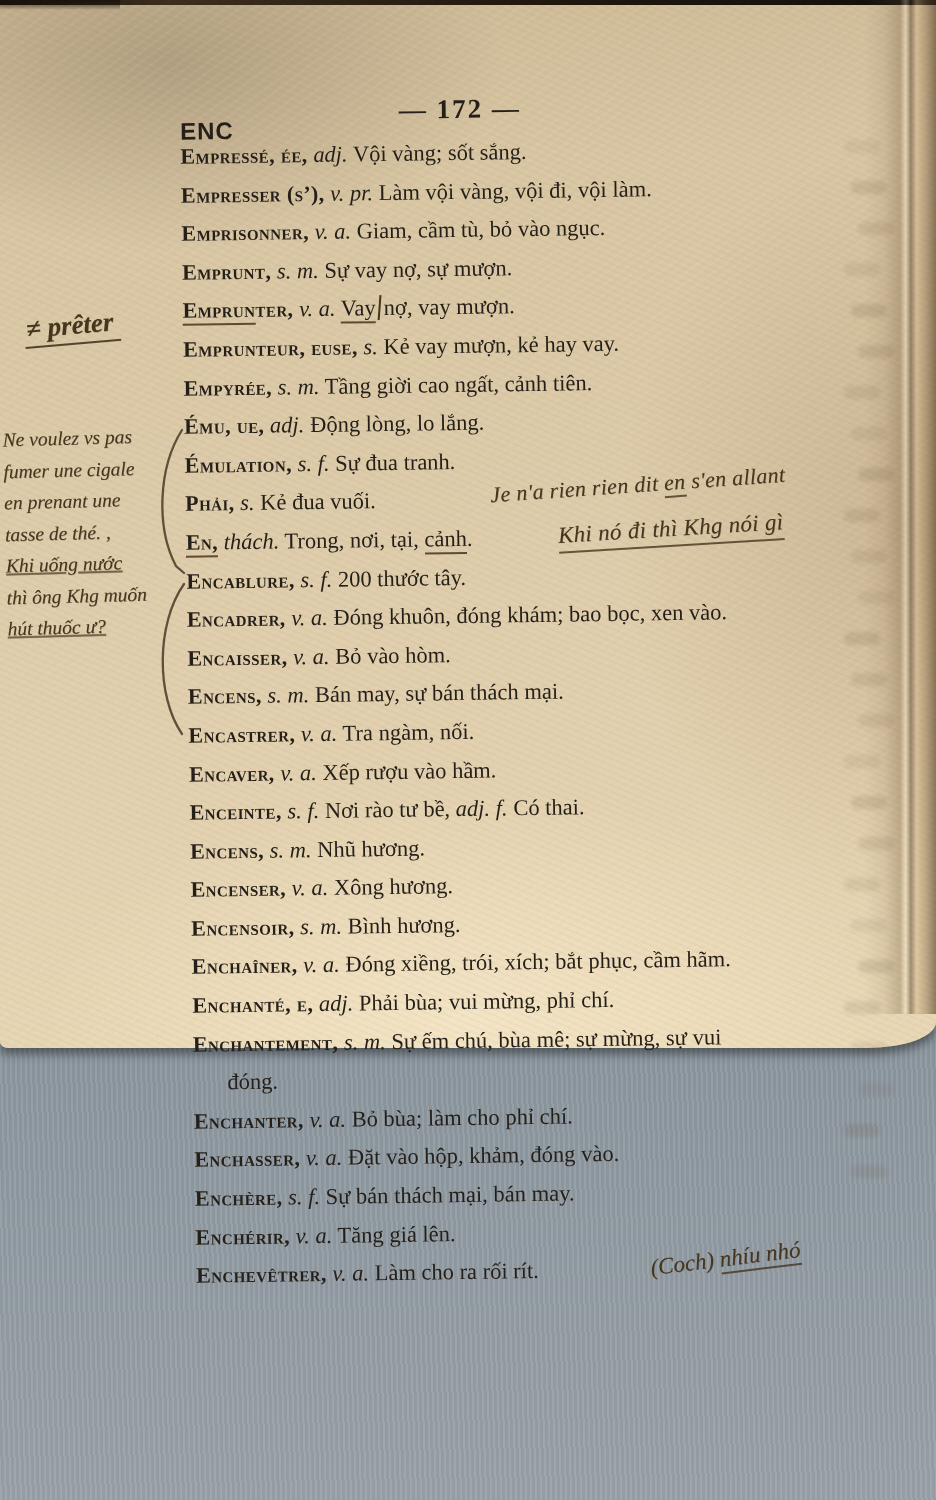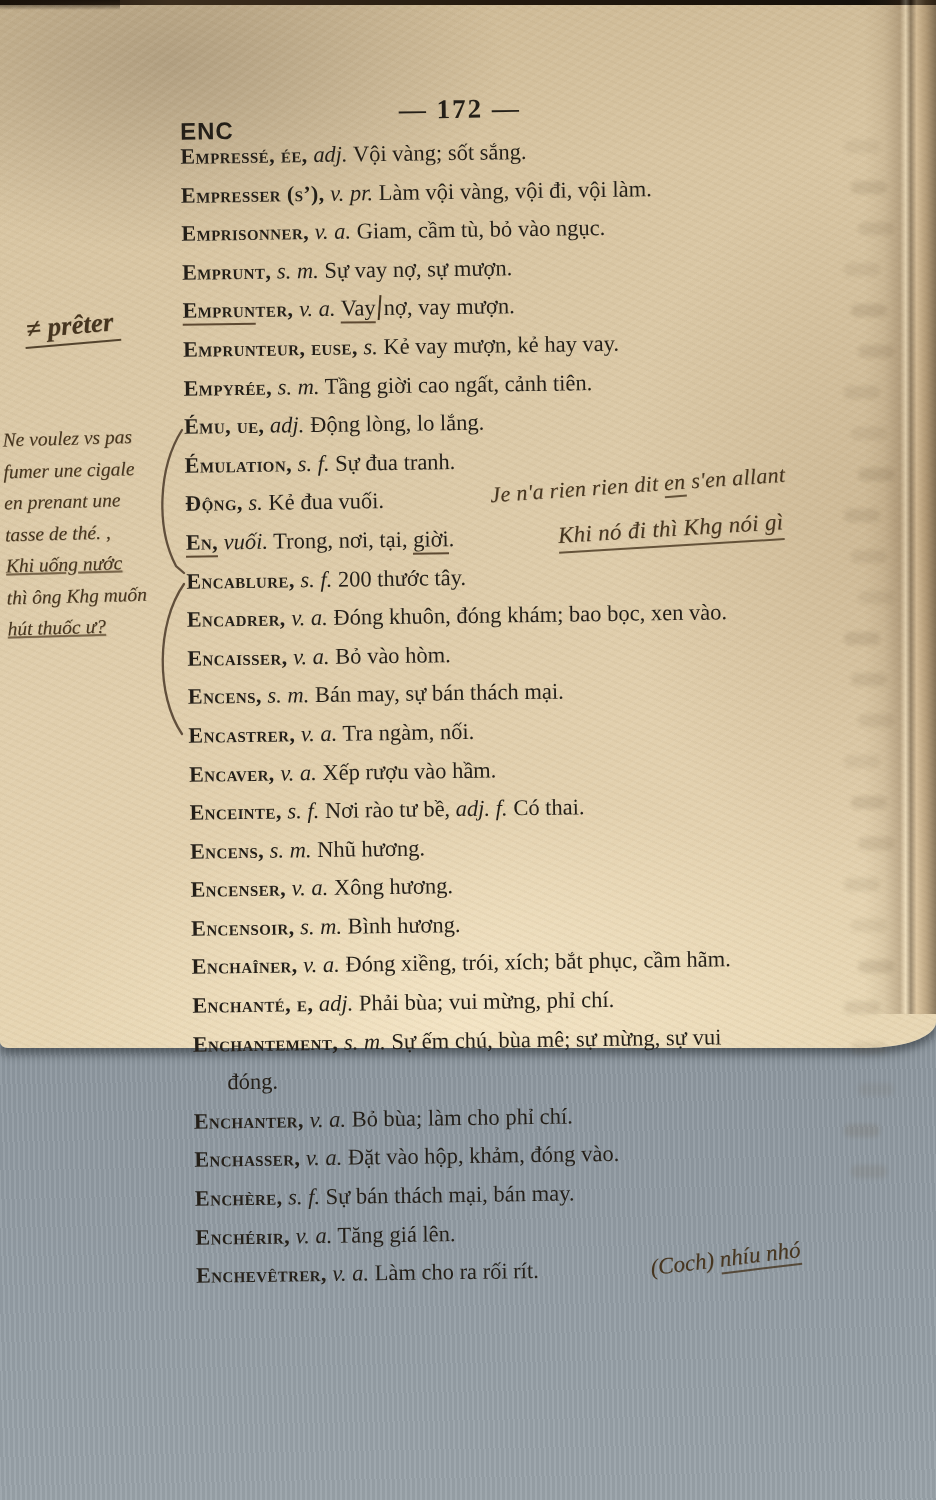--- a/index.html
+++ b/index.html
@@ -80,22 +80,22 @@
       <div class="lines" id="lines">
           <div class="line"><span class="head">Empressé, ée,</span><span class="gram"> adj.</span><span> Vội vàng; sốt sắng.</span></div>
           <div class="line"><span class="head">Empresser (s’),</span><span class="gram"> v. pr.</span><span> Làm vội vàng, vội đi, vội làm.</span></div>
           <div class="line"><span class="head">Emprisonner,</span><span class="gram"> v. a.</span><span> Giam, cầm tù, bỏ vào ngục.</span></div>
           <div class="line"><span class="head">Emprunt,</span><span class="gram"> s. m.</span><span> Sự vay nợ, sự mượn.</span></div>
           <div class="line"><span class="head hand-u">Emprun</span><span class="head">ter,</span><span class="gram"> v. a.</span><span> </span><span class="hand-u">Vay</span><span class="vbar"></span><span>nợ, vay mượn.</span></div>
           <div class="line"><span class="head">Emprunteur, euse,</span><span class="gram"> s.</span><span> Kẻ vay mượn, kẻ hay vay.</span></div>
           <div class="line"><span class="head">Empyrée,</span><span class="gram"> s. m.</span><span> Tầng giời cao ngất, cảnh tiên.</span></div>
           <div class="line"><span class="head">Ému, ue,</span><span class="gram"> adj.</span><span> Động lòng, lo lắng.</span></div>
           <div class="line"><span class="head">Émulation,</span><span class="gram"> s. f.</span><span> Sự đua tranh.</span></div>
-          <div class="line"><span class="head">Động,</span><span class="gram"> s.</span><span> Kẻ đua vuối.</span></div>
-          <div class="line"><span class="head hand-u">En,</span><span class="gram"> vuối.</span><span> Trong, nơi, tại, </span><span class="hand-u">giời</span><span>.</span></div>
+          <div class="line"><span class="head">Phải,</span><span class="gram"> s.</span><span> Kẻ đua vuối.</span></div>
+          <div class="line"><span class="head hand-u">En,</span><span class="gram"> thách.</span><span> Trong, nơi, tại, </span><span class="hand-u">cảnh</span><span>.</span></div>
           <div class="line"><span class="head">Encablure,</span><span class="gram"> s. f.</span><span> 200 thước tây.</span></div>
           <div class="line"><span class="head">Encadrer,</span><span class="gram"> v. a.</span><span> Đóng khuôn, đóng khám; bao bọc, xen vào.</span></div>
           <div class="line"><span class="head">Encaisser,</span><span class="gram"> v. a.</span><span> Bỏ vào hòm.</span></div>
           <div class="line"><span class="head">Encens,</span><span class="gram"> s. m.</span><span> Bán may, sự bán thách mại.</span></div>
           <div class="line"><span class="head">Encastrer,</span><span class="gram"> v. a.</span><span> Tra ngàm, nối.</span></div>
           <div class="line"><span class="head">Encaver,</span><span class="gram"> v. a.</span><span> Xếp rượu vào hầm.</span></div>
           <div class="line"><span class="head">Enceinte,</span><span class="gram"> s. f.</span><span> Nơi rào tư bề, </span><span class="gram">adj. f.</span><span> Có thai.</span></div>
           <div class="line"><span class="head">Encens,</span><span class="gram"> s. m.</span><span> Nhũ hương.</span></div>
           <div class="line"><span class="head">Encenser,</span><span class="gram"> v. a.</span><span> Xông hương.</span></div>
           <div class="line"><span class="head">Encensoir,</span><span class="gram"> s. m.</span><span> Bình hương.</span></div>

